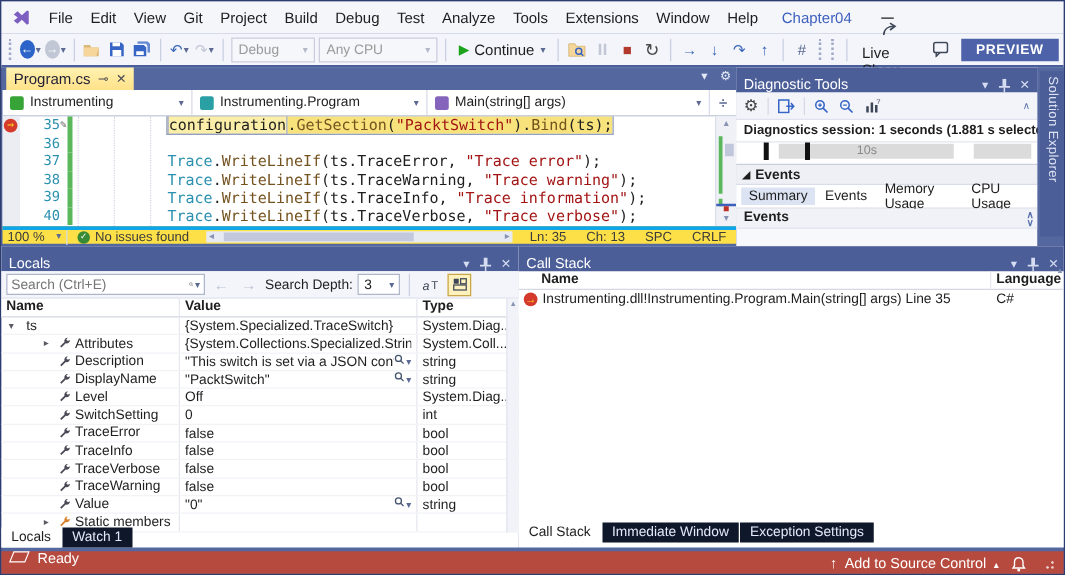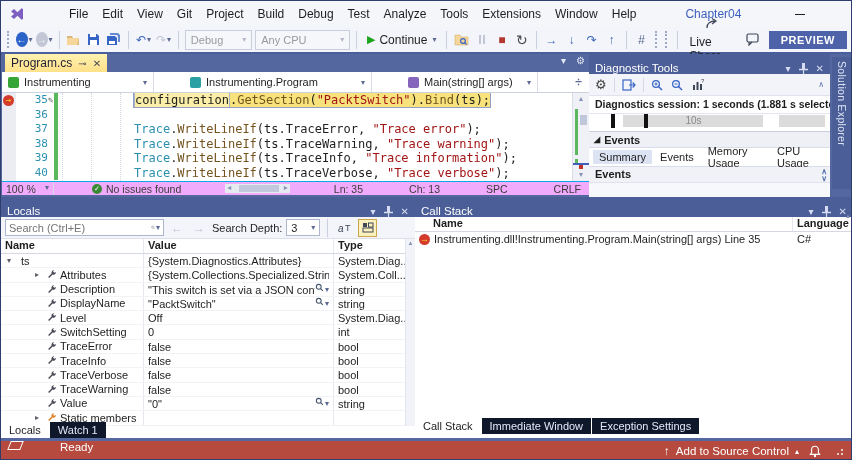--- a/index.html
+++ b/index.html
@@ -1,18 +1,18 @@
 <!DOCTYPE html>
 <html><head>
 <meta charset="utf-8">
 <style>
   * { margin:0; padding:0; box-sizing:border-box; }
   html,body { width:852px; height:460px; font-family:"Liberation Sans",sans-serif; }
   #app { position:relative; width:852px; height:460px; background:#54679F; border:1px solid #2E3D6E; overflow:hidden; font-size:12px; color:#1E1E1E; }
-  .abs { position:absolute;gap:30px; }
+  .abs { position:absolute; }
 
   
   #titlebar { left:0; top:0; width:100%; height:26px; background:#F5F6FA; display:flex; align-items:center; }
   #vs-logo { width:18px; height:16px; margin:0 6px 0 7px; }
   #menubar { display:flex; height:100%; align-items:center; }
   .menu-item { padding:0 7px; line-height:26px; cursor:default; }
   #qsearch { display:flex; align-items:center; width:158px; height:19px; border:1px solid #99A3C1; background:#FFF; margin-left:14px; padding:0 4px; }
   #qsearch input { border:0; outline:0; flex:1; font-size:11px; color:#767676; font-family:"Liberation Sans",sans-serif; background:transparent; }
   #repo-name { color:#3D5FBE; padding:0 14px 0 12px; }
   .winbtn { width:29px; height:26px; display:flex; align-items:center; justify-content:center; }
@@ -63,21 +63,21 @@
   .pencil { position:absolute; left:46px; top:0; font-size:9px; color:#6A6A6A; }
 
   #vscroll { position:absolute; right:0; top:0; width:17px; height:100%; background:#EFF1F7; border-left:1px solid #DADEEA; }
   #vscroll .arr { display:block; text-align:center; color:#8793B5; font-size:8px; height:12px; line-height:12px; }
   #vs-thumb { position:absolute; right:2px; top:22px; width:7px; height:10px; background:#C1C7DB; }
   #vs-green1 { position:absolute; left:2px; top:16px; width:3px; height:46px; background:#5BB75B; }
   #vs-green2 { position:absolute; left:2px; top:66px; width:3px; height:6px; background:#5BB75B; }
   #vs-line { position:absolute; left:0; right:0; top:70px; height:2px; background:#3E5FBA; }
   #vs-red { position:absolute; left:6px; top:72px; width:4px; height:4px; background:#C03026; }
 
-  #edstatus { left:1px; top:180px; width:587px; height:14px; background:#f0abfc; border-top:1px solid #0ea5e9; display:flex; align-items:center; font-size:10.5px; color:#3B3B3B; }
+  #edstatus { left:1px; top:180px; width:587px; height:14px; background:#fde047; border-top:3px solid #0ea5e9; display:flex; align-items:center; font-size:10.5px; color:#3B3B3B; }
   #zoom-combo { width:52px; display:flex; justify-content:space-between; padding:0 4px; border-right:1px solid #D8DCE8; }
   #issues { display:flex; gap:4px; align-items:center; padding:0 8px; }
   .okdot { width:10px; height:10px; border-radius:50%; background:#388A34; color:#fff; font-size:7px; line-height:10px; text-align:center; display:inline-block; }
   #hscroll { flex:1; height:9px; margin:0 6px; background:#E8EAF2; position:relative; }
   #hs-thumb { position:absolute; left:14px; width:62%; top:1px; bottom:1px; background:#C3C9DD; }
   .hs-arr { position:absolute; top:-1px; font-size:8px; color:#8793B5; }
   .edstat-item { padding:0 8px; white-space:nowrap; }
 
   
   .panel-title { height:20px; background:#4B5E97; color:#FFF; display:flex; align-items:flex-end; padding:0 6px; font-size:11.5px; }
@@ -493,21 +493,21 @@
         <div class="c-type">Type</div>
       </div>
       <div id="locals-rows">
           <div class="lrow">
             <div class="c-name" style="padding-left: 6px;">
               <span class="expander">▾</span>
               <span><span class="row-ico obj-ico"></span></span>
               <span>ts</span>
             </div>
             <div class="c-value val-flex">
-              <span class="vtxt">{System.Diagnostics.Attributes}</span>
+              <span class="vtxt">{System.Specialized.TraceSwitch}</span>
             </div>
             <div class="c-type">System.Diag...</div>
           </div>
           <div class="lrow">
             <div class="c-name" style="padding-left: 34px;">
               <span class="expander">▸</span>
               <span>
                 <svg width="11" height="11" viewBox="0 0 12 12">
                   <path d="M10.8 3.2 a2.8 2.8 0 0 1-3.6 2.9 L3.4 9.9 2.3 8.8 6.1 5 a2.8 2.8 0 0 1 3-3.7 L7.6 2.8 l1.4 1.4 z" fill="#4A4A56"></path>
                 </svg>

